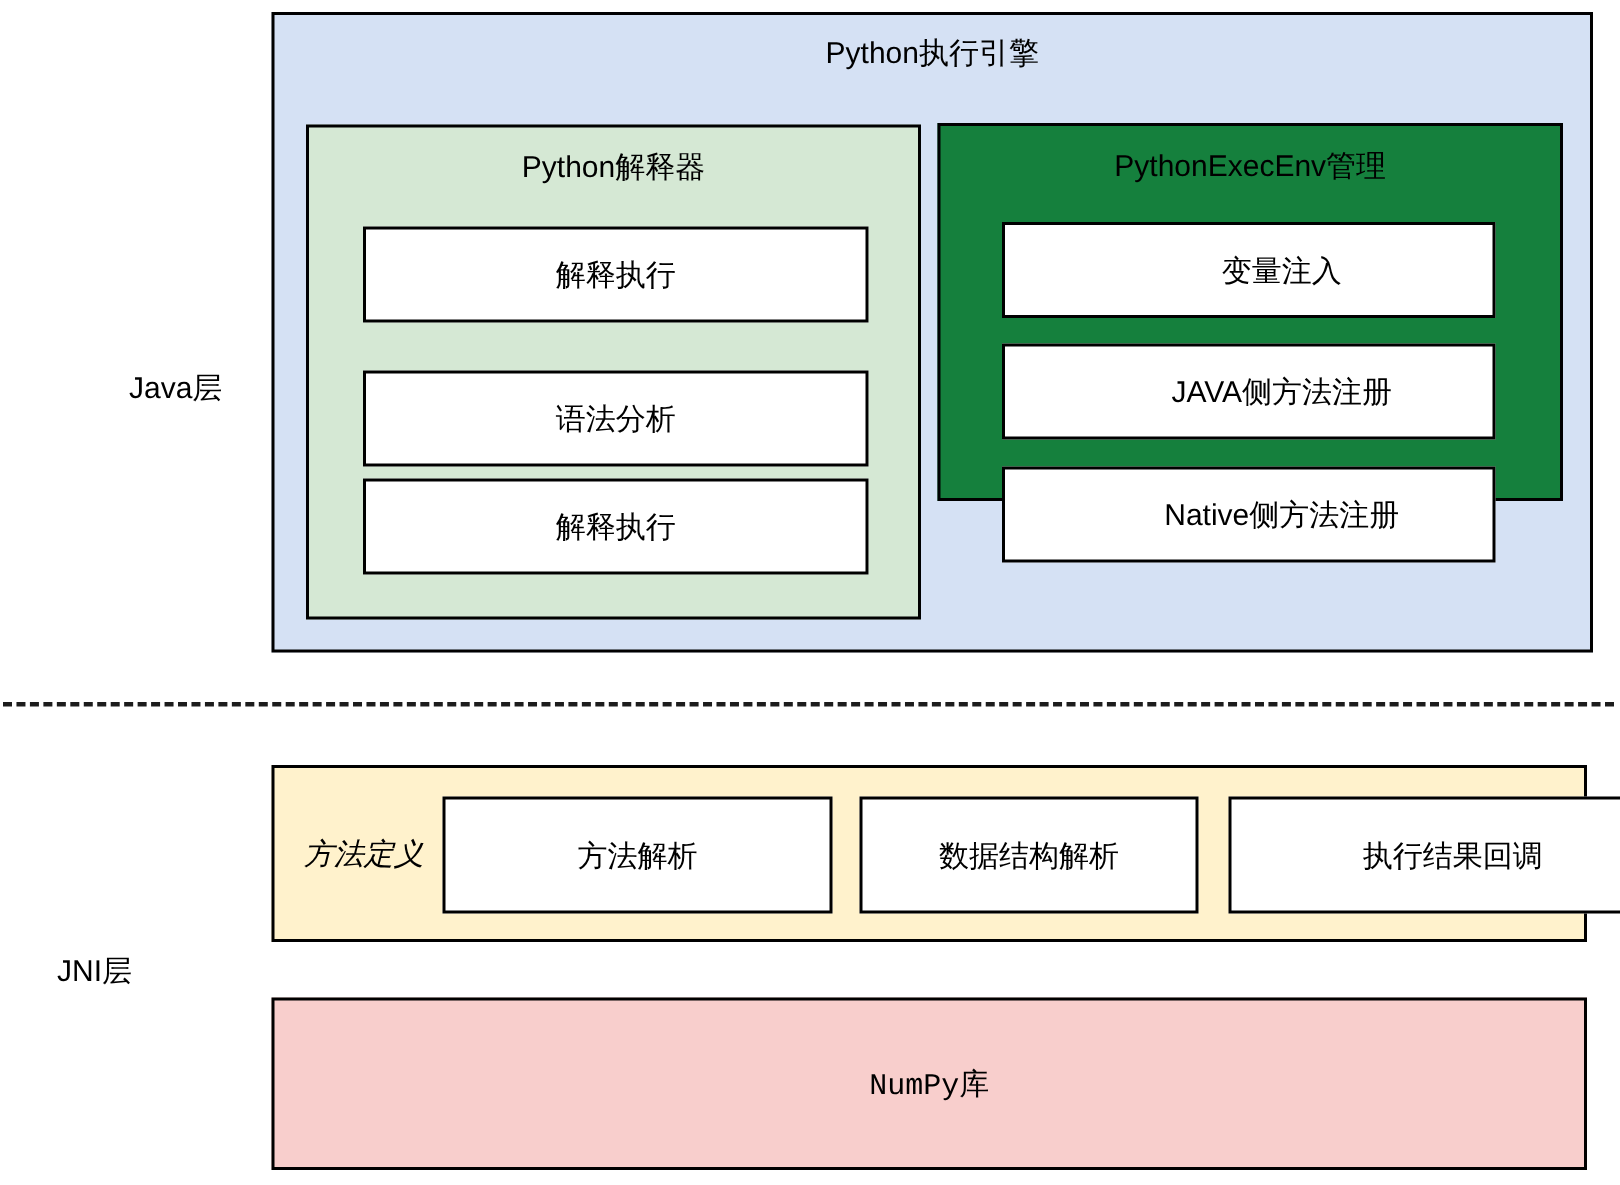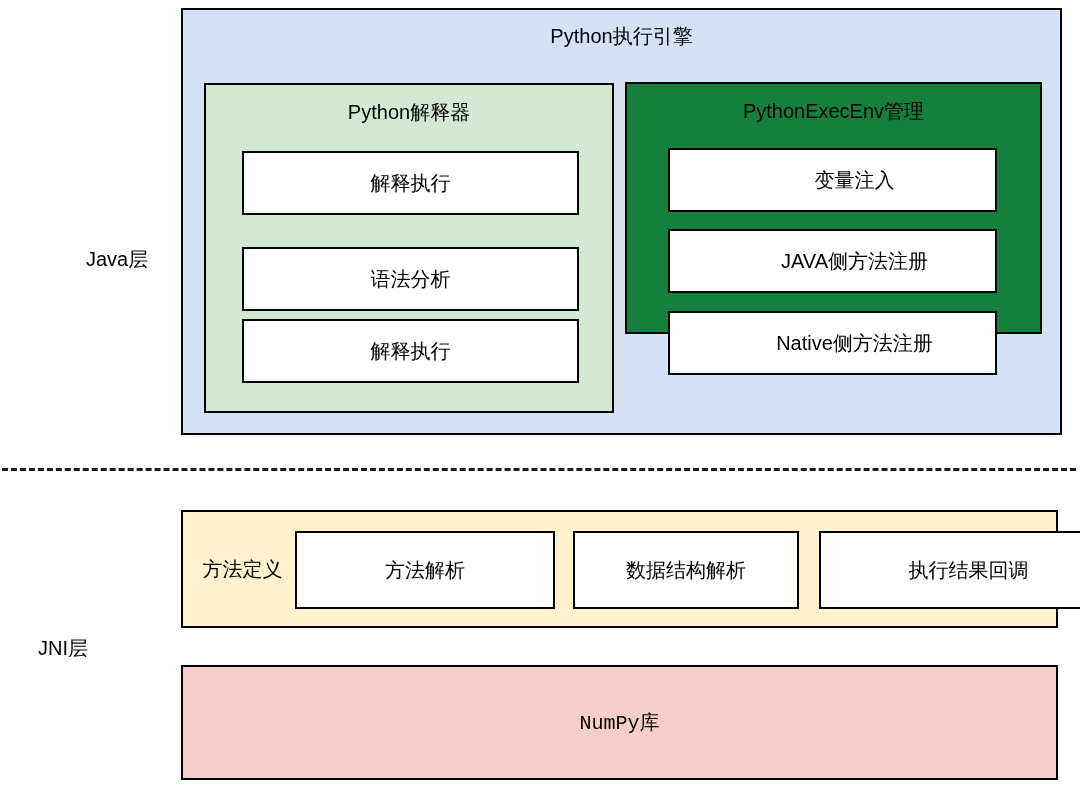--- a/index.html
+++ b/index.html
@@ -60,21 +60,21 @@
   
   #separator {
     left: 2px; top: 468px; width: 1074px; height: 0;
     border-top: 3px dashed #1c1c1c;
   }
   
   #jni-row { left: 181px; top: 510px; width: 877px; height: 118px; background: #fff2cc; }
   #method-def-label {
     left: 7px; top: 0; width: 105px; height: 100%;
     display: flex; align-items: center; justify-content: center;
-    font-size: 20px; white-space: nowrap;
+    font-size: 20px; white-space: nowrap; font-style: italic;
   }
   #jni-item-0 { left: 112px; top: 19px; width: 260px; height: 78px; }
   #jni-item-1 { left: 390px; top: 19px; width: 226px; height: 78px; }
   #jni-item-2 { left: 636px; top: 19px; width: 268px; height: 78px; padding-left: 31px; }
   
   #numpy-box {
     left: 181px; top: 665px; width: 877px; height: 115px;
     background: #f8cecc;
     display: flex; align-items: center; justify-content: center;
     font-size: 20px;

